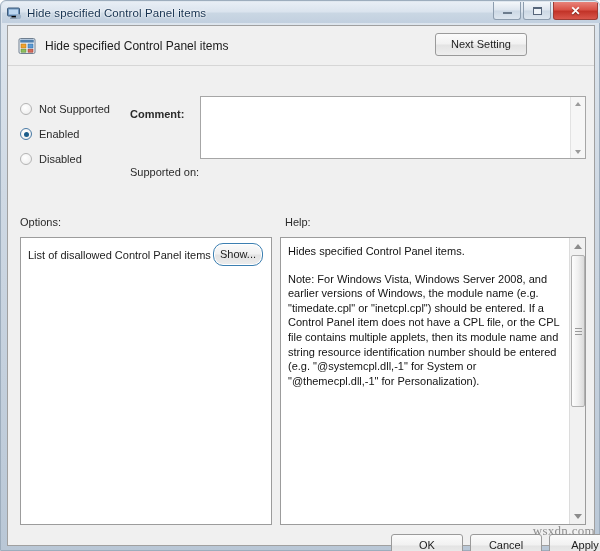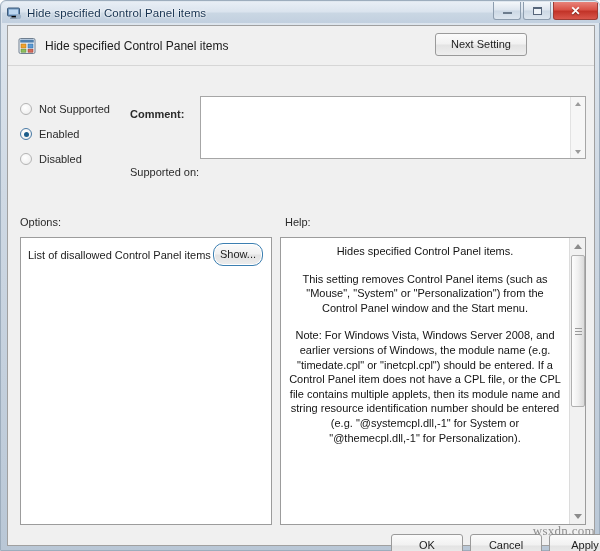--- a/index.html
+++ b/index.html
@@ -306,21 +306,21 @@
     left: 0; top: 0;
     width: 289px;
     height: 100%;
     box-sizing: border-box;
     padding: 6px 8px 0 7px;
     font-size: 11px;
     line-height: 14.6px;
     color: #131313;
     overflow: hidden;
   }
-  #help-text p { margin: 0 0 13px 0; text-align: center; }
+  #help-text p { margin: 0 0 13px 0; }
 
   
   #help-sb {
     position: absolute;
     right: 0; top: 0;
     width: 16px; height: 100%;
     box-sizing: border-box;
     border-left: 1px solid #dcdcdc;
     background: #f1f1f1;
   }
@@ -469,21 +469,20 @@
     <div id="options-panel">
       <div id="option-row">
         <span id="option-label">List of disallowed Control Panel items</span>
       </div>
       <div id="show-button">Show...</div>
     </div>
 
     <div id="help-panel">
       <div id="help-text">
         <p>Hides specified Control Panel items.</p>
-        <p>This setting removes Control Panel items (such as "Mouse", "System" or "Personalization") from the Control Panel window and the Start menu.</p>
         <p>Note: For Windows Vista, Windows Server 2008, and earlier versions of Windows, the module name (e.g. "timedate.cpl" or "inetcpl.cpl") should be entered. If a Control Panel item does not have a CPL file, or the CPL file contains multiple applets, then its module name and string resource identification number should be entered (e.g. "@systemcpl.dll,-1" for System or "@themecpl.dll,-1" for Personalization).</p>
 
       </div>
       <div id="help-sb">
         <div class="sb-arrow up">
             <span class="sb-tri up"></span>
           </div>
         <div id="help-thumb">
           <span class="grip">
               <i></i>

